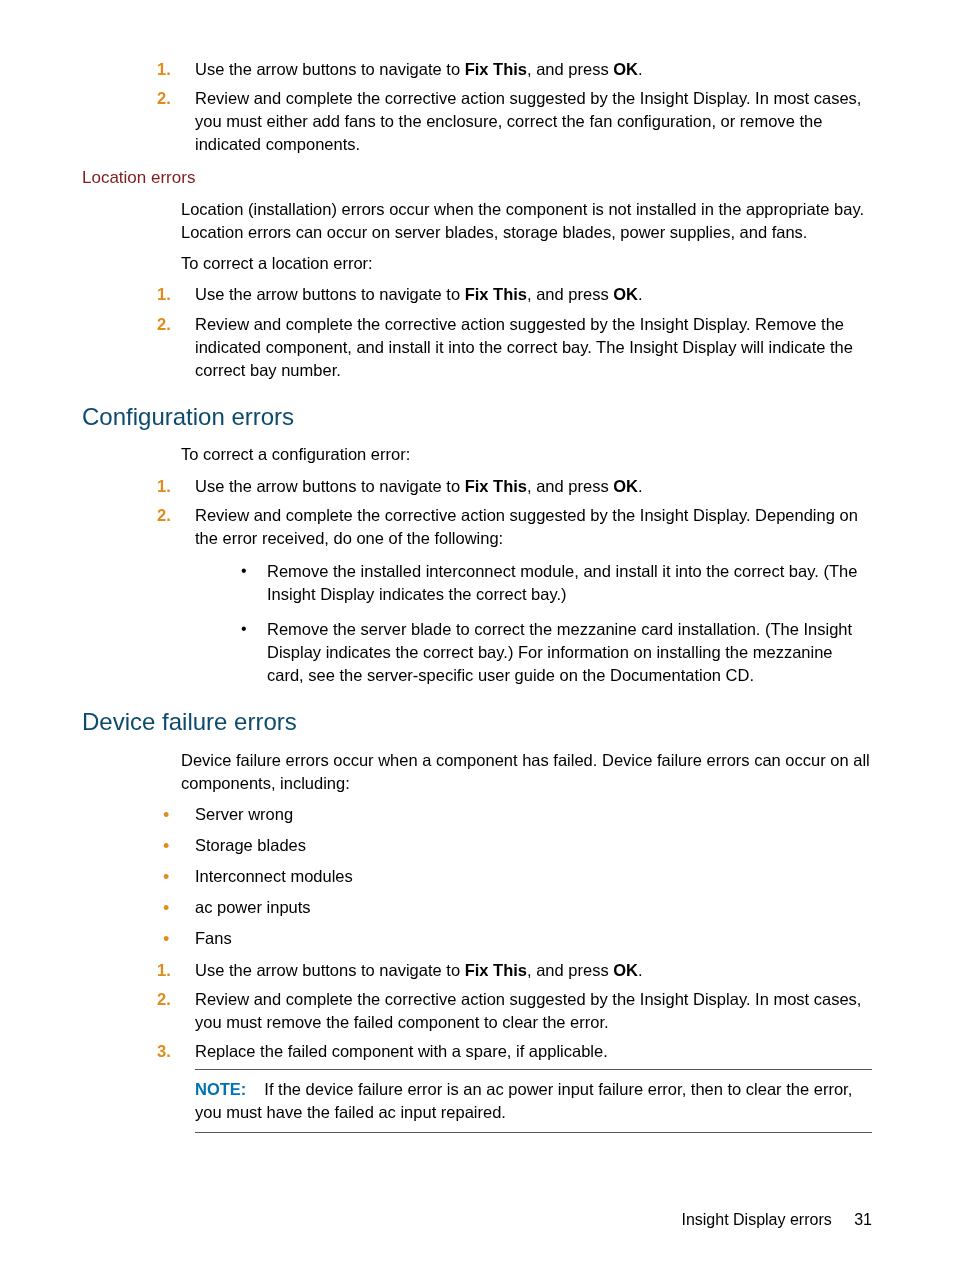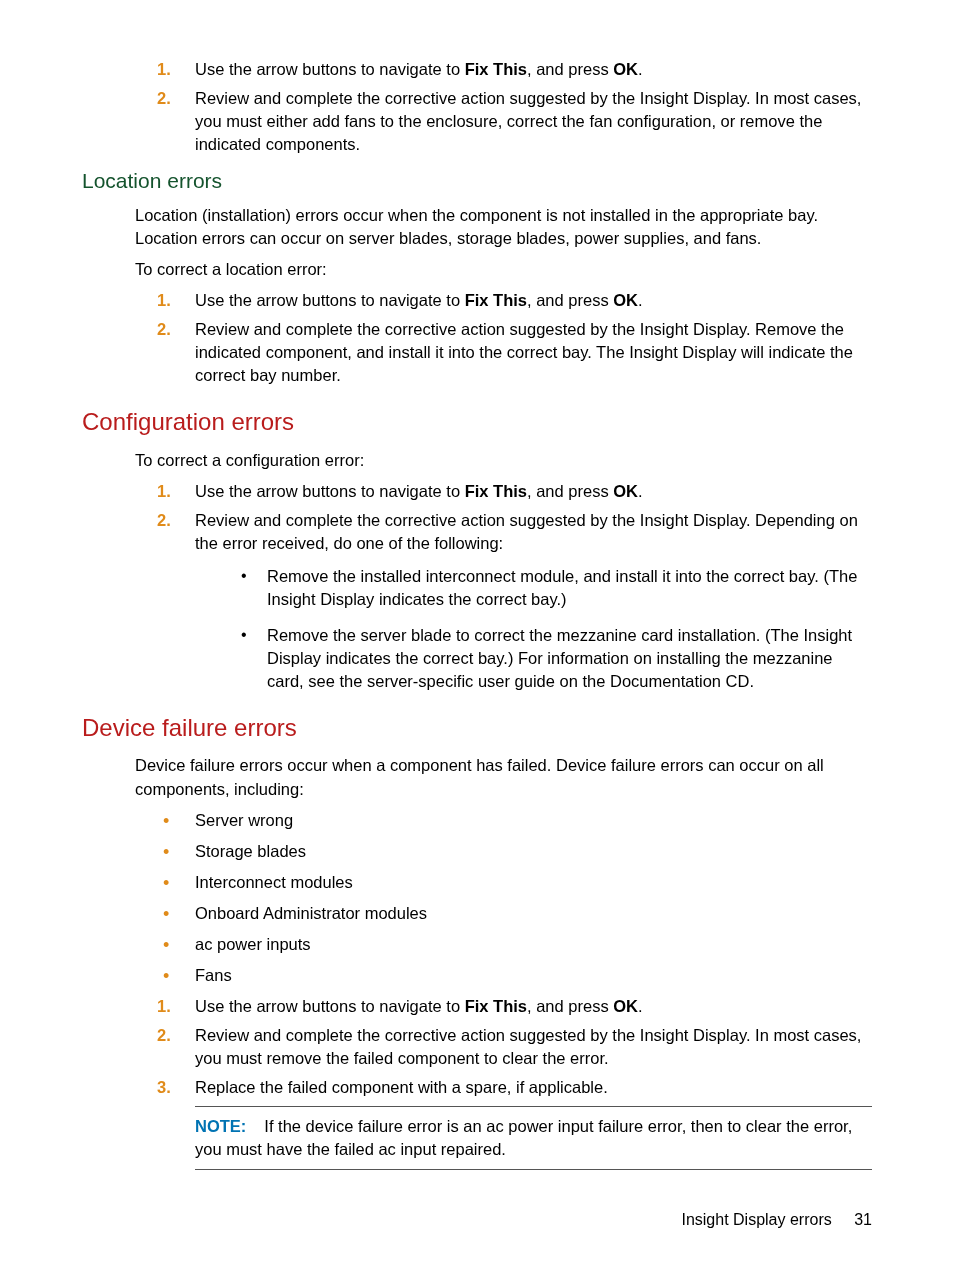--- a/index.html
+++ b/index.html
@@ -10,34 +10,34 @@
       height: 1271px;
       position: relative;
       color: #000;
       font-size: 16.5px;
       line-height: 1.4;
     }
     .page {
       padding: 58px 82px 40px 82px;
     }
     .body-text {
-      margin-left: 53px;
+      margin-left: 99px;
       margin-bottom: 8px;
     }
     h2 {
-      color: #b91c1c;
+      color: #0c4a6e;
       font-weight: normal;
       font-size: 24px;
       margin-top: 18px;
       margin-bottom: 10px;
     }
     h3 {
-      color: #14532d;
+      color: #7f1d1d;
       font-weight: normal;
-      font-size: 21px;
+      font-size: 17px;
       margin-top: 10px;
       margin-bottom: 8px;
     }
     ol {
       list-style: none;
       margin-left: 75px;
     }
     ol > li {
       position: relative;
       padding-left: 38px;
@@ -149,21 +149,20 @@
       </ul>
     </li>
   </ol>
 
   <h2>Device failure errors</h2>
   <p class="body-text">Device failure errors occur when a component has failed. Device failure errors can occur on all components, including:</p>
   <ul class="bulleted">
     <li>Server wrong</li>
     <li>Storage blades</li>
     <li>Interconnect modules</li>
-    <li>Onboard Administrator modules</li>
     <li>ac power inputs</li>
     <li>Fans</li>
   </ul>
   <ol>
     <li>
       <span class="num">1.</span>
       <span><span>Use the arrow buttons to navigate to </span><span class="bold">Fix This</span><span>, and press </span><span class="bold">OK</span><span>.</span></span>
     </li>
     <li>
       <span class="num">2.</span>

